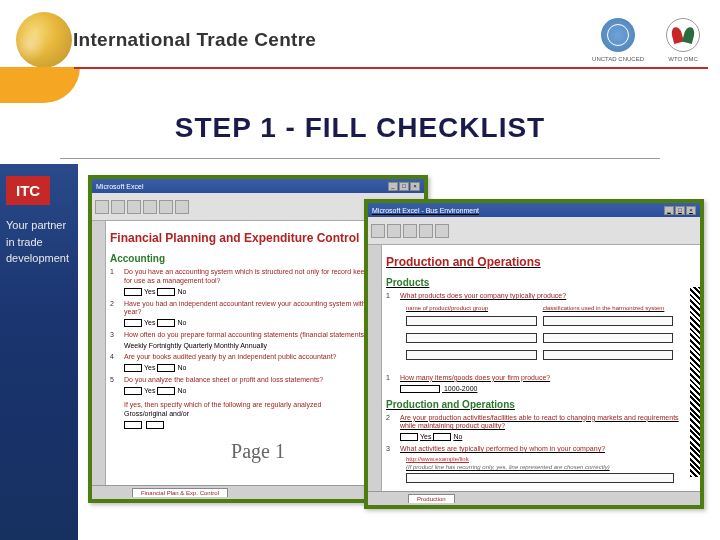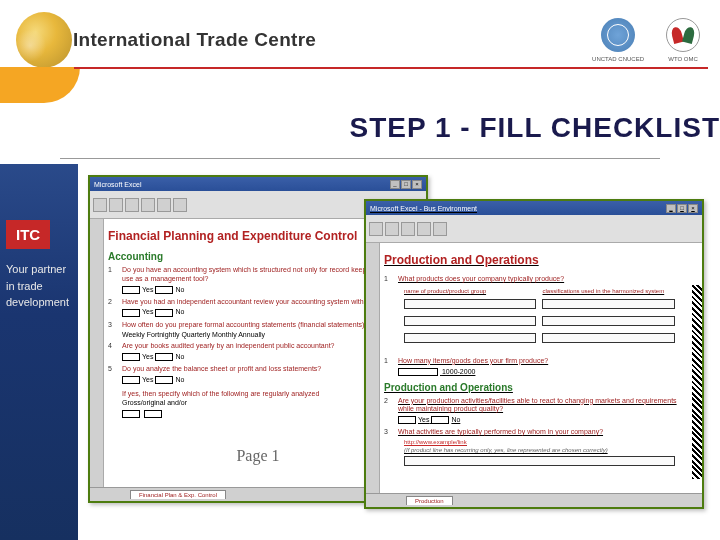--- a/index.html
+++ b/index.html
@@ -16,30 +16,30 @@
   .partner-logos { position: absolute; top: 18px; right: 20px; display: flex; gap: 22px; align-items: center; }
   .plogo { text-align: center; }
   .plogo-icon { width: 34px; height: 34px; border-radius: 50%; margin: 0 auto 4px; }
   .un-icon { background: radial-gradient(circle, #6fa3d8, #4a7fb5); position: relative; }
   .un-icon::after { content: ''; position: absolute; inset: 6px; border: 1px solid #fff; border-radius: 50%; }
   .wto-icon { background: #fff; border: 1px solid #999; position: relative; }
   .wto-icon::before { content: ''; position: absolute; top: 8px; left: 5px; width: 10px; height: 16px; background: #c62828; border-radius: 50% 50% 0 0; transform: rotate(-15deg); }
   .wto-icon::after { content: ''; position: absolute; top: 8px; right: 5px; width: 10px; height: 16px; background: #2c6b3f; border-radius: 50% 50% 0 0; transform: rotate(15deg); }
   .plogo-label { font-size: 6px; color: #555; }
   
-  .main-title { text-align: right; font-size: 28px; font-weight: bold; color: #1a1a4d; margin-top: 10px; letter-spacing: 1px; }
+  .main-title { text-align: center; font-size: 28px; font-weight: bold; color: #1a1a4d; margin-top: 10px; letter-spacing: 1px; }
   .title-rule { margin: 14px 60px 0; height: 1px; background: #999; }
   
   .sidebar { position: absolute; left: 0; top: 164px; bottom: 0; width: 78px; background: linear-gradient(to bottom, #2a4a8a, #1a3570 40%, #163060); padding: 12px 6px; color: #fff; }
-  .itc-box { background: #c62828; color: #fff; font-weight: bold; font-size: 15px; padding: 6px 10px; width: 44px; margin-bottom: 12px; margin-top: 44px; }
+  .itc-box { background: #c62828; color: #fff; font-weight: bold; font-size: 15px; padding: 6px 10px; width: 44px; margin-bottom: 12px; }
   .tagline { font-size: 11px; line-height: 1.5; color: #e8e8e8; }
   
   .content { position: absolute; left: 82px; top: 175px; right: 6px; bottom: 6px; }
   
-  .window { position: absolute; border: 2px solid #4d7c0f; background: #fff; box-shadow: 2px 2px 4px rgba(0,0,0,.25); font-size: 7px; }
+  .window { position: absolute; border: 4px solid #4d7c0f; background: #fff; box-shadow: 2px 2px 4px rgba(0,0,0,.25); font-size: 7px; }
   .win1 { left: 6px; top: 0; width: 340px; height: 328px; }
   .win2 { left: 282px; top: 24px; width: 340px; height: 310px; text-decoration: underline; }
   
   .titlebar { background: linear-gradient(#3a5fa8, #2a4f98); height: 14px; display: flex; align-items: center; padding: 0 4px; color: #fff; font-size: 7px; }
   .titlebar-text { flex: 1; }
   .winbtns { display: flex; gap: 1px; }
   .winbtn { width: 10px; height: 9px; background: #c0c0c0; border: 1px solid #888; font-size: 6px; line-height: 6px; text-align: center; color: #000; }
   .toolbar { background: #e0e0e0; height: 28px; border-bottom: 1px solid #aaa; display: flex; align-items: center; padding: 0 3px; gap: 2px; }
   .tbtn { width: 14px; height: 14px; background: #d0d0d0; border: 1px solid #999; }
   
@@ -50,21 +50,21 @@
   .subhdr { color: #2a7a2a; font-weight: bold; font-size: 10px; margin: 6px 0 4px; }
   .q { margin: 4px 0 2px 14px; color: #9c1a1a; font-size: 7px; line-height: 1.25; position: relative; }
   .qnum { position: absolute; left: -14px; top: 0; color: #333; }
   .ans-line { margin: 2px 0 4px 14px; color: #000; font-size: 7px; }
   .ans-line .box { display: inline-block; width: 18px; height: 8px; border: 1px solid #000; vertical-align: middle; margin-right: 2px; }
   .note { margin: 6px 0 2px 14px; color: #9c1a1a; font-size: 7px; }
   .blank-row { margin: 3px 0 3px 20px; height: 10px; border: 1px solid #333; background: #fafafa; }
   .blank-row.half { width: 46%; display: inline-block; margin-left: 0; margin-right: 6px; }
   .two-col { margin-left: 20px; }
   
-  .page-label { position: absolute; bottom: 22px; left: 50%; transform: translateX(-50%); font-size: 16px; color: #666; font-family: Georgia, serif; }
+  .page-label { position: absolute; bottom: 22px; left: 50%; transform: translateX(-50%); font-size: 20px; color: #666; font-family: Georgia, serif; }
   .sheet-tabs { position: absolute; left: 0; right: 0; bottom: 0; height: 14px; background: #d0d0d0; border-top: 1px solid #999; display: flex; align-items: center; padding-left: 40px; font-size: 6px; }
   .tab { background: #fff; border: 1px solid #888; border-bottom: none; padding: 1px 8px; color: #9c1a1a; }
   
   .prod-cols { display: flex; gap: 6px; margin: 4px 0 2px 20px; font-size: 6px; color: #9c1a1a; }
   .prod-cols span:first-child { width: 46%; }
   .checker { position: absolute; right: 0; top: 42px; bottom: 14px; width: 10px; background: repeating-linear-gradient(45deg, #000 0 2px, #fff 2px 4px); }
   .redlink { color: #c62828; text-decoration: underline; font-size: 6px; margin-left: 20px; display: block; }
   .greyline { color: #666; font-size: 6px; margin: 2px 0 2px 20px; font-style: italic; }
 </style>
 </head>
@@ -164,20 +164,21 @@
       <div class="tbtn"></div>
       <div class="tbtn"></div>
       <div class="tbtn"></div>
       <div class="tbtn"></div>
       <div class="tbtn"></div>
     </div>
     <div class="sheet">
       <div class="rowhdr"></div>
       <div class="checker"></div>
       <div class="sec-title">Production and Operations</div>
+      <div class="subhdr">Products</div>
 
       <div class="q"><span class="qnum">1</span><span>What products does your company typically produce?</span></div>
       <div class="prod-cols">
         <span>name of product/product group</span>
         <span>classifications used in the harmonized system</span>
       </div>
       <div class="two-col"><div class="blank-row half"></div><div class="blank-row half"></div></div>
       <div class="two-col"><div class="blank-row half"></div><div class="blank-row half"></div></div>
       <div class="two-col"><div class="blank-row half"></div><div class="blank-row half"></div></div>
 

